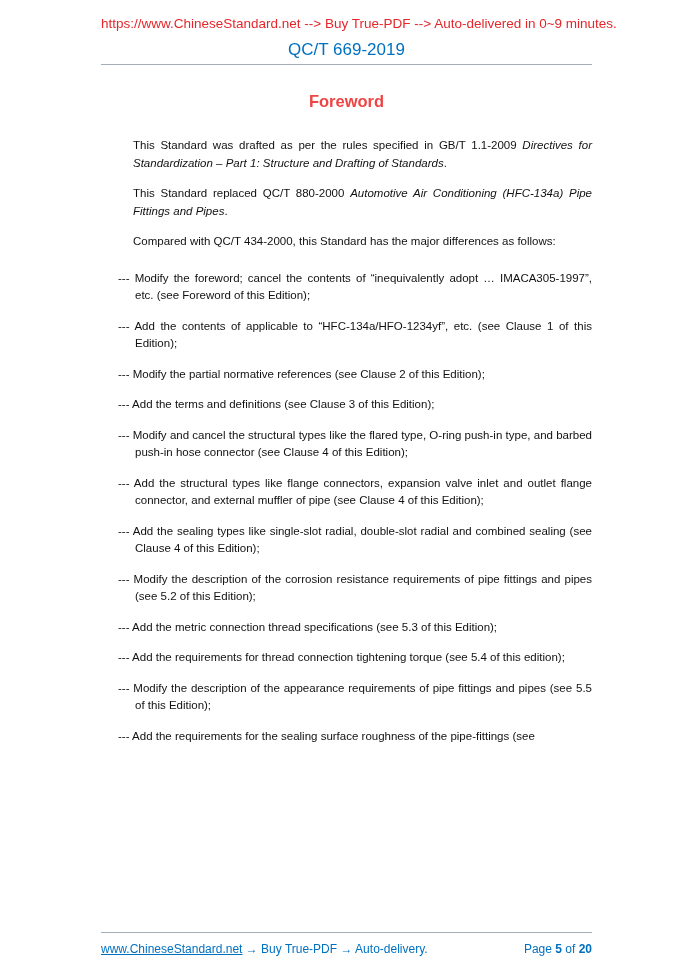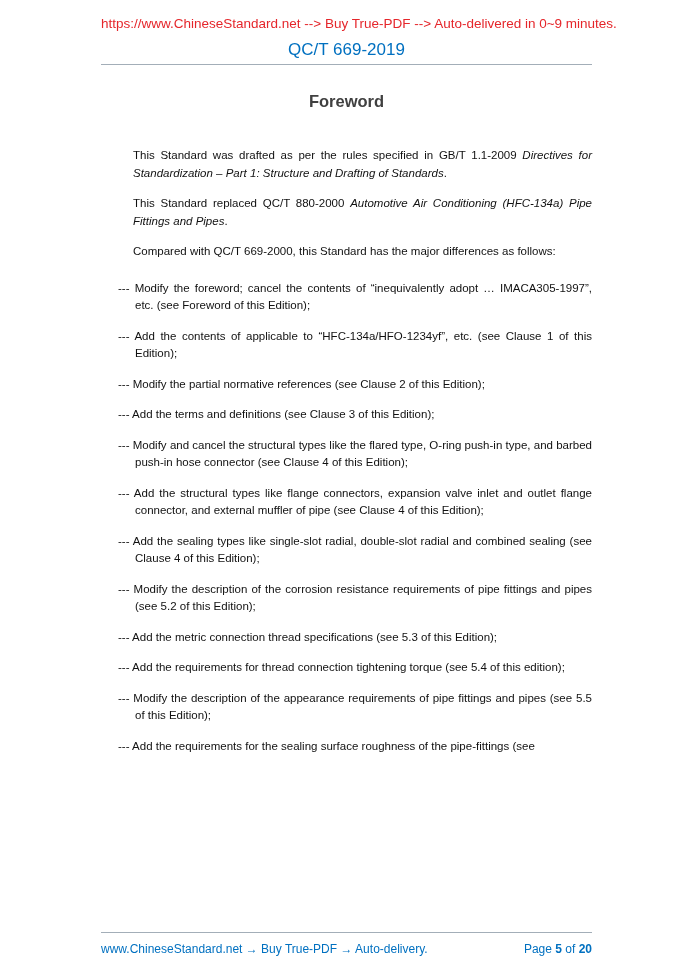--- a/index.html
+++ b/index.html
@@ -32,26 +32,26 @@
     font-size: 17px;
     line-height: 14px;
   }
   .rule {
     border: none;
     border-top: 1px solid var(--divider);
     margin-top: 7px;
   }
   h1.title {
     margin-top: 26px;
-    margin-bottom: 36px;
+    margin-bottom: 26px;
     text-align: center;
     font-size: 16.5px;
     line-height: 20px;
     font-weight: bold;
-    color: #404040;
+    color: #ef4444;
   }
   .para {
     font-size: 11.5px;
     line-height: 17.5px;
     text-align: justify;
     margin-bottom: 13px;
     margin-left: 32px;
   }
   .it { font-style: italic; }
   .bullets { margin-left: 17px; margin-top: 19px; }
@@ -71,41 +71,41 @@
   .footer-row {
     margin-top: 9px;
     display: flex;
     justify-content: space-between;
     align-items: baseline;
     color: var(--blue);
     font-size: 12px;
     line-height: 15px;
   }
   .footer-left { white-space: nowrap; }
-  .site-link { cursor: pointer; }
+  .site-link { text-decoration: underline; cursor: pointer; }
   .page-ind b { font-weight: bold; }
 </style>
 </head>
 <body>
 
 <div class="page">
 
   <div class="promo">https://www.ChineseStandard.net --&gt; Buy True-PDF --&gt; Auto-delivered in 0~9 minutes.</div>
 
   <div class="doc-number">QC/T 669-2019</div>
 
   <hr class="rule">
 
   <h1 class="title">Foreword</h1>
 
   <p class="para"><span>This Standard was drafted as per the rules specified in GB/T 1.1-2009 </span><span class="it">Directives for Standardization – Part 1: Structure and Drafting of Standards</span><span>.</span></p>
 
   <p class="para"><span>This Standard replaced QC/T 880-2000 </span><span class="it">Automotive Air Conditioning (HFC-134a) Pipe Fittings and Pipes</span><span>.</span></p>
 
-  <p class="para">Compared with QC/T 669-2000, this Standard has the major differences as follows:</p>
+  <p class="para">Compared with QC/T 434-2000, this Standard has the major differences as follows:</p>
 
   <div class="bullets">
       <p class="bullet"><span>--- </span><span>Modify the foreword; cancel the contents of “inequivalently adopt … IMACA305-1997”, etc. (see Foreword of this Edition);</span></p>
       <p class="bullet"><span>--- </span><span>Add the contents of applicable to “HFC-134a/HFO-1234yf”, etc. (see Clause 1 of this Edition);</span></p>
       <p class="bullet"><span>--- </span><span>Modify the partial normative references (see Clause 2 of this Edition);</span></p>
       <p class="bullet"><span>--- </span><span>Add the terms and definitions (see Clause 3 of this Edition);</span></p>
       <p class="bullet"><span>--- </span><span>Modify and cancel the structural types like the flared type, O-ring push-in type, and barbed push-in hose connector (see Clause 4 of this Edition);</span></p>
       <p class="bullet"><span>--- </span><span>Add the structural types like flange connectors, expansion valve inlet and outlet flange connector, and external muffler of pipe (see Clause 4 of this Edition);</span></p>
       <p class="bullet"><span>--- </span><span>Add the sealing types like single-slot radial, double-slot radial and combined sealing (see Clause 4 of this Edition);</span></p>
       <p class="bullet"><span>--- </span><span>Modify the description of the corrosion resistance requirements of pipe fittings and pipes (see 5.2 of this Edition);</span></p>

